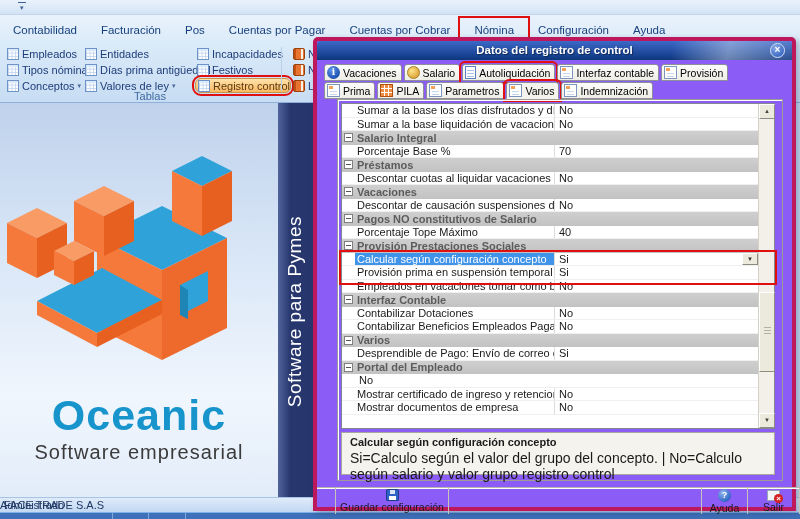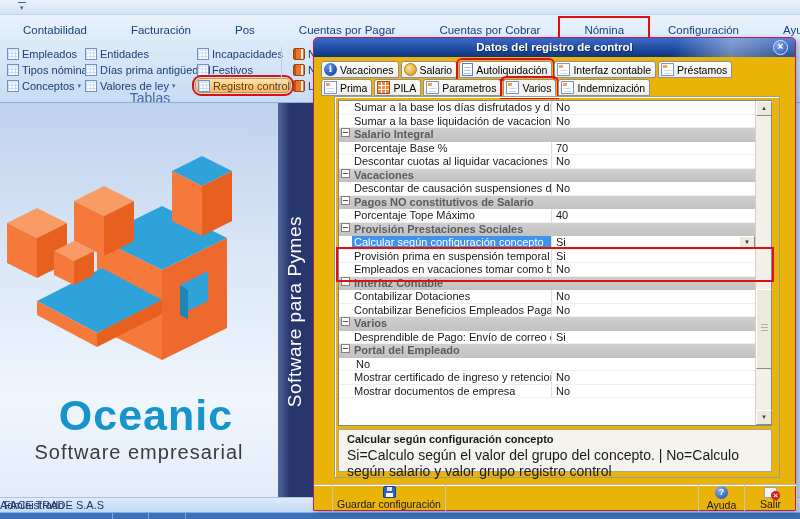--- a/index.html
+++ b/index.html
@@ -11,54 +11,54 @@
   .titlebar{position:absolute;left:0;top:0;width:800px;height:15px;
             background:linear-gradient(#EAF2FC,#D3E3F5);border-bottom:1px solid #C3D6EC}
   .qat{position:absolute;left:18px;top:2px;font-size:7px;color:#3E618F;
        border-top:1px solid #3E618F;line-height:9px;padding:0 2px}
   .qat::before{content:"▾"}
   .chrome-bg{position:absolute;left:0;top:15px;width:800px;height:88px;
              background:linear-gradient(#E9F2FC,#D8E9F8 40%,#C7DCF3)}
   .ribbon-bottom{position:absolute;left:0;top:102px;width:800px;height:1px;background:#8FB0D8}
 
   .menubar{position:absolute;left:1px;top:16px;height:27px;display:flex;align-items:center}
-  .menu-tab{padding:4px 22px;font-size:11.5px;color:#17417E;white-space:nowrap}
+  .menu-tab{padding:4px 12px;font-size:11.5px;color:#17417E;white-space:nowrap}
   .menu-tab.annotated{outline:2px solid #E01010;outline-offset:2px}
 
   .ribbon-cols{position:absolute;left:5px;top:46px;display:flex}
   .ribbon-col{display:flex;flex-direction:column;gap:1px}
   .ribbon-col:nth-child(1){width:78px}
   .ribbon-col:nth-child(2){width:112px}
   .ribbon-col:nth-child(3){width:96px}
   .ribbon-col:nth-child(4){width:40px}
   .ribbon-item{display:flex;align-items:center;gap:3px;height:15px;padding:0 2px;
                font-size:11px;color:#1E3C78;white-space:nowrap}
   .ribbon-item.highlighted{background:linear-gradient(#FFE3AC,#FBB960);
                border:1px solid #C8954A;border-radius:6px;color:#5A3A10}
   .ribbon-item.annotated{outline:2px solid #E01010;outline-offset:1px}
   .caret{font-size:7px;color:#4A6A9A}
   .caret::before{content:"▾"}
   .ribbon-sep{position:absolute;left:281px;top:47px;width:1px;height:44px;background:#B9CFE8}
   .ribbon-grouplabel{position:absolute;left:5px;top:90px;width:290px;text-align:center;
-                     font-size:14px;color:#3E6AA0}
+                     font-size:11px;color:#3E6AA0}
 
   
   .ricon{width:12px;height:12px;flex:none;display:inline-block}
   .icon-table{background:#FFF;border:1px solid #6E93C8;
       background-image:linear-gradient(#C2D6EF 1px,transparent 1px),
                        linear-gradient(90deg,#C2D6EF 1px,transparent 1px);
       background-size:3.6px 3.6px;box-shadow:inset 0 2px 0 #DCE9F8}
   .icon-book{background:linear-gradient(90deg,#C25010 0 2px,#E87430 2px 7px,#F5F1E8 7px 9px,#E87430 9px);
       border:1px solid #9A4410;border-radius:2px}
 
   
   .leftpanel{position:absolute;left:0;top:103px;width:313px;height:394px;
              background:linear-gradient(180deg,#BFD2EC,#DAE7F7 40%,#F0F6FD 75%,#E2ECF9)}
   .cubes{position:absolute;left:2px;top:40px;width:270px;height:250px}
-  .brand{position:absolute;left:7px;top:288px;width:278px;text-align:center;
+  .brand{position:absolute;left:0;top:288px;width:278px;text-align:center;
          font-size:43px;font-weight:bold;color:#1694CB;letter-spacing:1px}
   .tagline{position:absolute;left:0;top:338px;width:278px;text-align:center;
            font-size:20px;color:#3B3B3B;letter-spacing:1px}
   .sideband{position:absolute;right:0;top:0;width:35px;height:394px;
             background:linear-gradient(90deg,#50639B,#27376E 35%)}
   .sideband span{position:absolute;left:6px;bottom:90px;writing-mode:vertical-rl;
                  transform:rotate(180deg);font-size:19px;color:#FFF;letter-spacing:.5px}
 
   
   .statusbar{position:absolute;left:0;top:497px;width:800px;height:15px;
@@ -67,22 +67,22 @@
   .company{position:absolute;left:4px;top:1px}
   .user{position:absolute;left:0;top:1px;width:310px;}
   .statusstrip{position:absolute;left:0;top:512px;width:800px;height:7px;
                background:#3E71BA;border-top:1px solid #7FB0E8}
   .statusstrip i{position:absolute;top:0;width:1px;height:7px;background:#7FA8DC}
   .statusstrip i:nth-child(1){left:112px}
   .statusstrip i:nth-child(2){left:148px}
   .statusstrip i:nth-child(3){left:185px}
 
   
-  .dialog{position:absolute;left:313px;top:37px;width:483px;height:474px;background:#eab308;
-          border:1px solid #be185d;border-radius:5px 5px 0 0;
+  .dialog{position:absolute;left:313px;top:37px;width:483px;height:474px;background:#8b5cf6;
+          border:4px solid #be185d;border-radius:5px 5px 0 0;
           box-shadow:3px 3px 6px rgba(40,60,100,.35);z-index:10}
   .dlg-title{position:absolute;left:0;top:0;right:0;height:19px;overflow:hidden;
              background:linear-gradient(#3C69C8,#16418F 80%,#0F3578);border-radius:4px 4px 0 0}
   .dlg-title::before{content:"";position:absolute;right:0;top:0;width:160px;height:19px;
              background:linear-gradient(100deg,transparent 25%,rgba(255,255,255,.38) 60%,rgba(255,255,255,.12));
              border-radius:0 0 0 22px}
   .dlg-title-text{position:absolute;width:100%;text-align:center;top:3px;font-size:11.5px;
              font-weight:bold;color:#FFF;text-shadow:1px 1px 1px rgba(0,0,0,.45)}
   .dlg-close{position:absolute;right:7px;top:2px;width:15px;height:15px;border-radius:50%;
              background:radial-gradient(circle at 35% 30%,#89ABE8,#3E6BC4 70%);
@@ -124,21 +124,21 @@
   .pgrid{position:absolute;left:24px;top:62px;width:434px;height:326px;background:#FFF;
          border:1px solid #828790}
   .pgrid-rows{position:absolute;left:0;top:0;width:417px;height:324px;overflow:hidden}
   .grow{display:flex;height:13.5px;line-height:12.5px;font-size:11px;color:#1A1A1A}
   .grow.item{border-bottom:1px solid #EFEFEF}
   .gutter{width:13px;flex:none}
   .cell{overflow:hidden;white-space:nowrap}
   .cell.name{width:200px;flex:none;padding-left:2px;border-right:1px solid #DCDCDC}
   .cell.value{flex:1;padding-left:4px;display:flex;}
   .grow.group{background:linear-gradient(#CFCFCF,#C2C2C2);color:#5C5C5C;font-weight:bold;
-              align-items:flex-start}
+              align-items:center}
   .expander{width:9px;height:9px;margin:0 2px 0 2px;flex:none;border:1px solid #808080;
             background:#FFF linear-gradient(#555 0 0) center/5px 1px no-repeat}
   .gname{padding-left:2px;overflow:hidden;white-space:nowrap}
   .grow.item.selected .cell.name{background:#3F93E9;color:#FFF}
   .ddbtn{margin-left:auto;margin-right:1px;width:16px;height:12px;flex:none;
          background:#ECE9DD;border:1px solid;border-color:#FFF #8E8C80 #8E8C80 #FFF;
          font-size:6px;line-height:10px;text-align:center;color:#333}
   .ddbtn::before{content:"▼"}
 
   .vscroll{position:absolute;right:0;top:0;width:16px;height:324px;background:#F2F0E9;
@@ -329,21 +329,21 @@
         <div class="dtab annotated">
           <div class="tabicon icon-document"></div>
           <span>Autoliquidación</span>
         </div>
         <div class="dtab">
           <div class="tabicon icon-form"></div>
           <span>Interfaz contable</span>
         </div>
         <div class="dtab">
           <div class="tabicon icon-form"></div>
-          <span>Préstamos</span>
+          <span>Provisión</span>
         </div>
       </div>
     <div class="dtabs row2">
         <div class="dtab">
           <div class="tabicon icon-form"></div>
           <span>Prima</span>
         </div>
         <div class="dtab">
           <div class="tabicon icon-grid"></div>
           <span>PILA</span>
@@ -383,20 +383,24 @@
           <div class="grow group">
             <div class="expander"></div>
             <div class="gname">Salario Integral</div>
           </div>
           <div class="grow item">
             <div class="gutter"></div>
             <div class="cell name">Porcentaje Base %</div>
             <div class="cell value">
               <span>70</span>
             </div>
+          </div>
+          <div class="grow group">
+            <div class="expander"></div>
+            <div class="gname">Préstamos</div>
           </div>
           <div class="grow item">
             <div class="gutter"></div>
             <div class="cell name">Descontar cuotas al liquidar vacaciones</div>
             <div class="cell value">
               <span>No</span>
             </div>
           </div>
           <div class="grow group">
             <div class="expander"></div>

